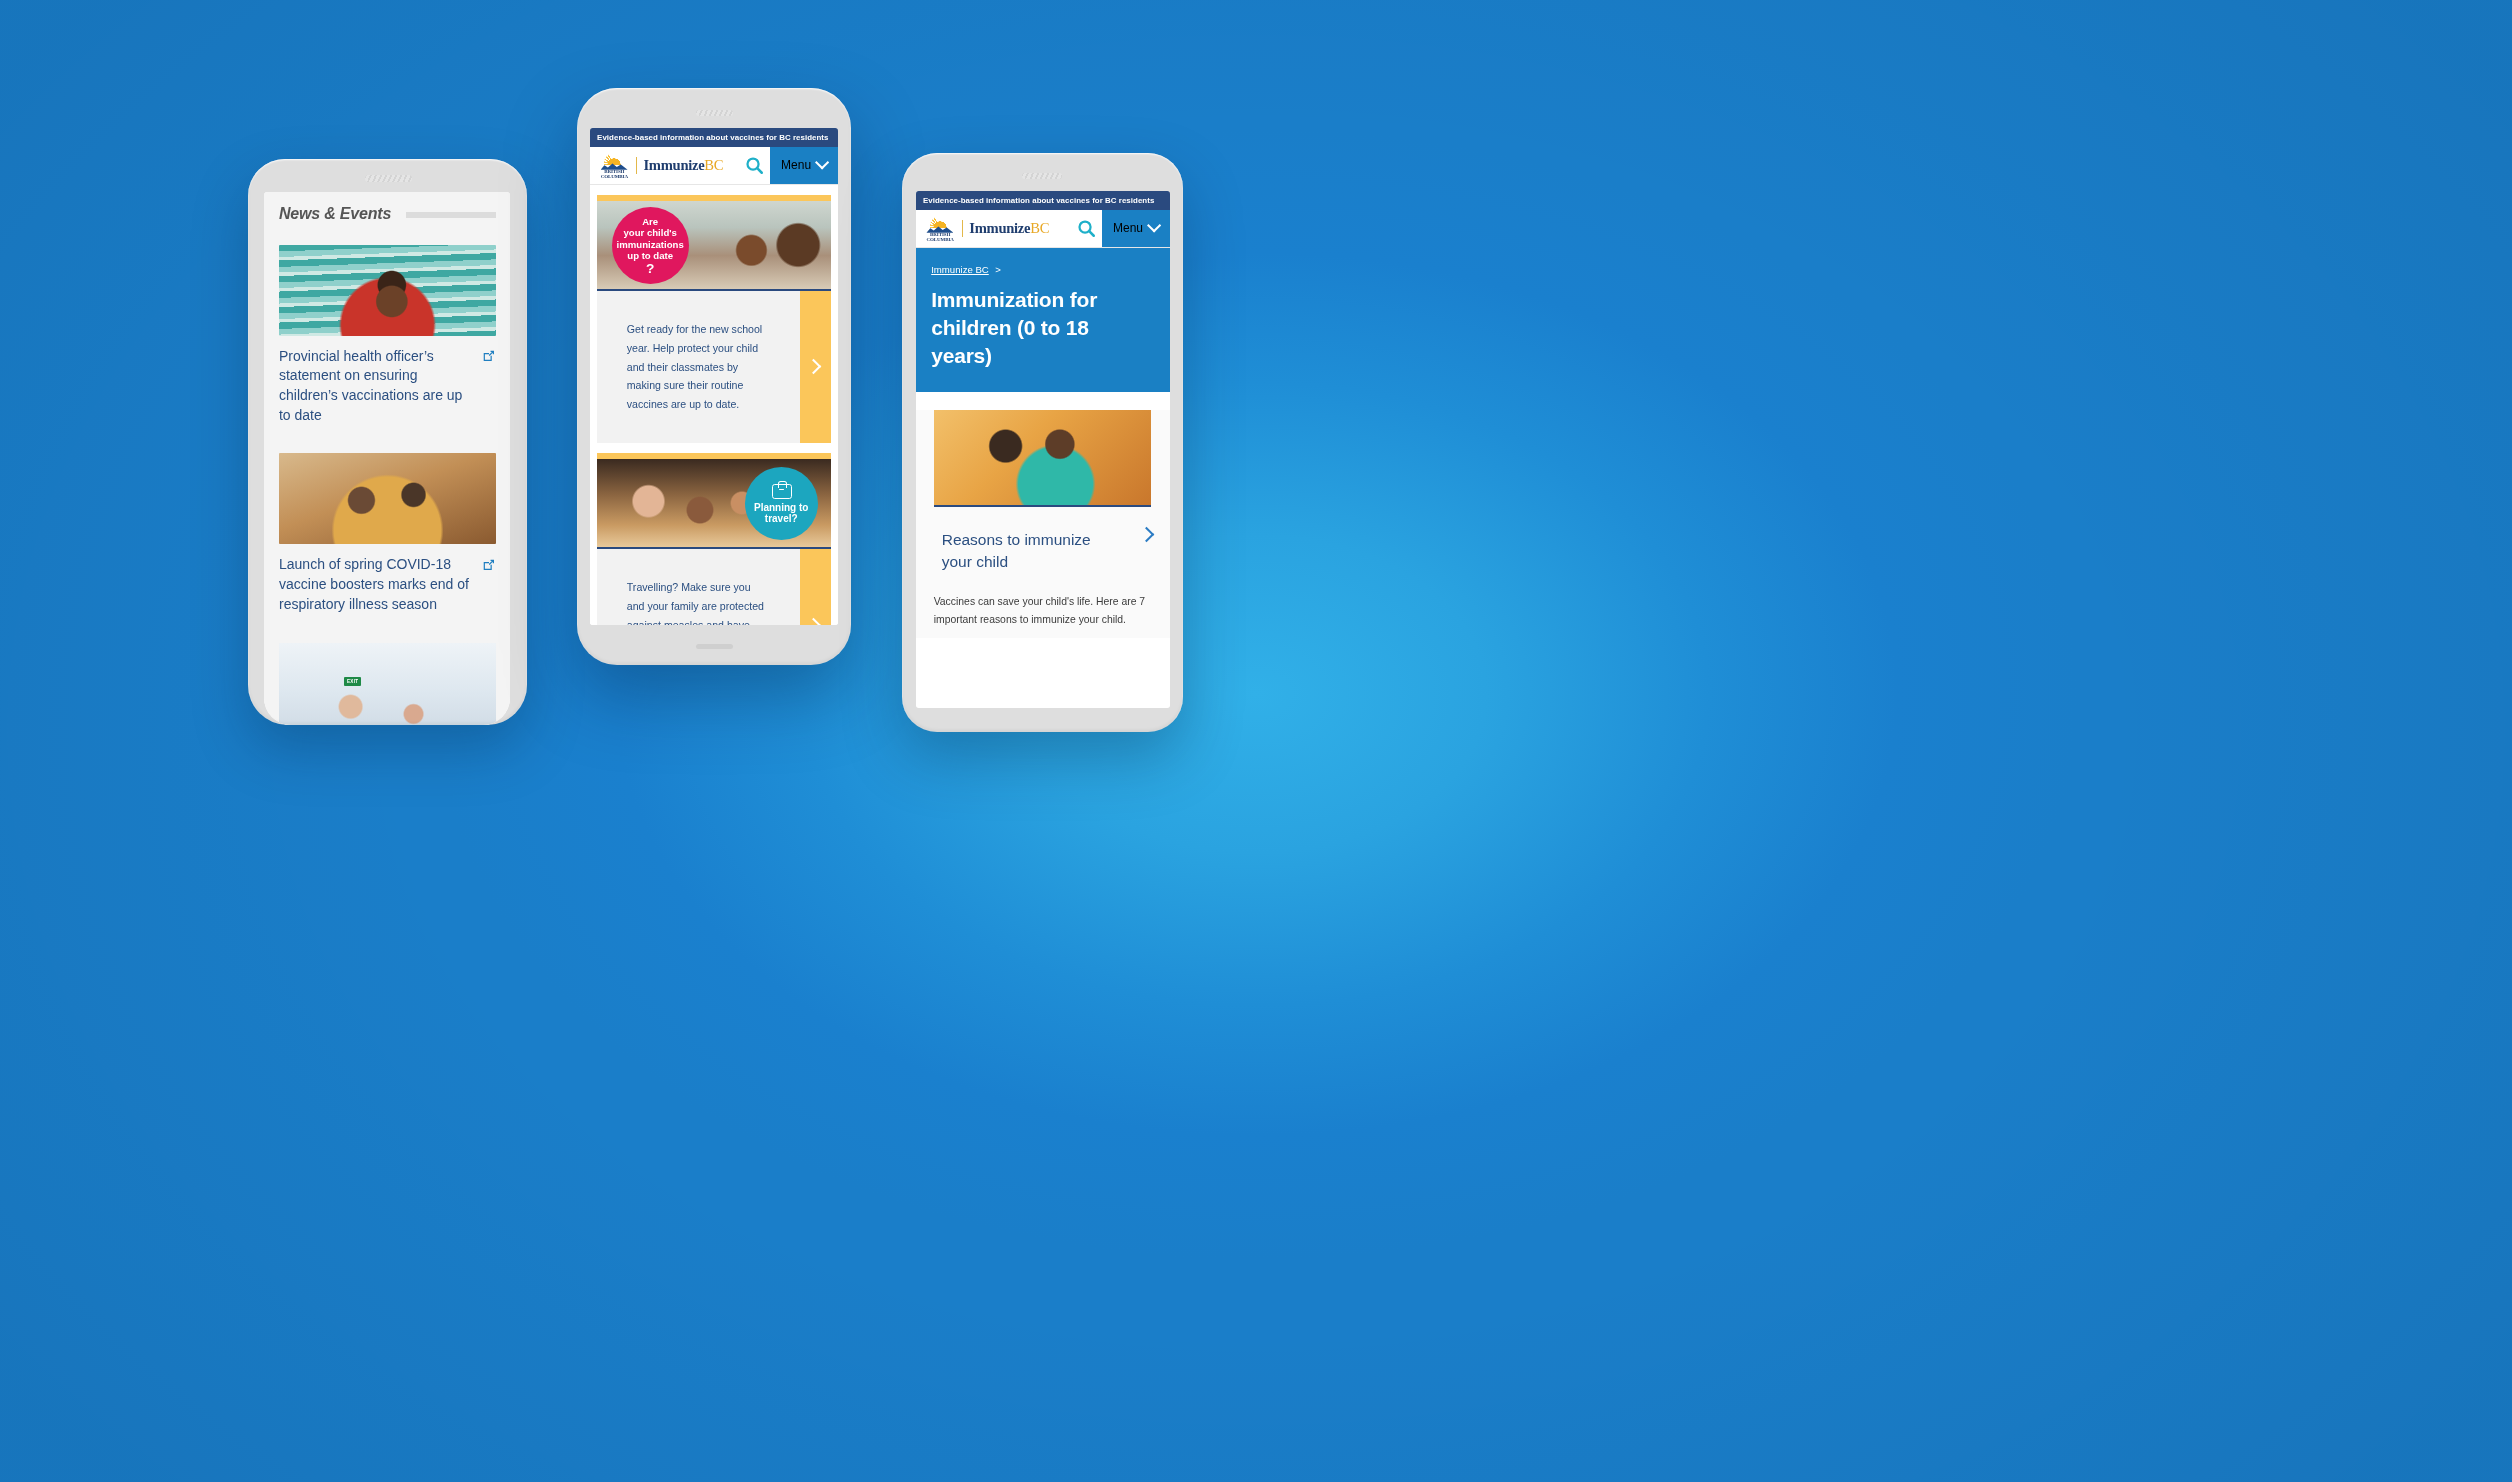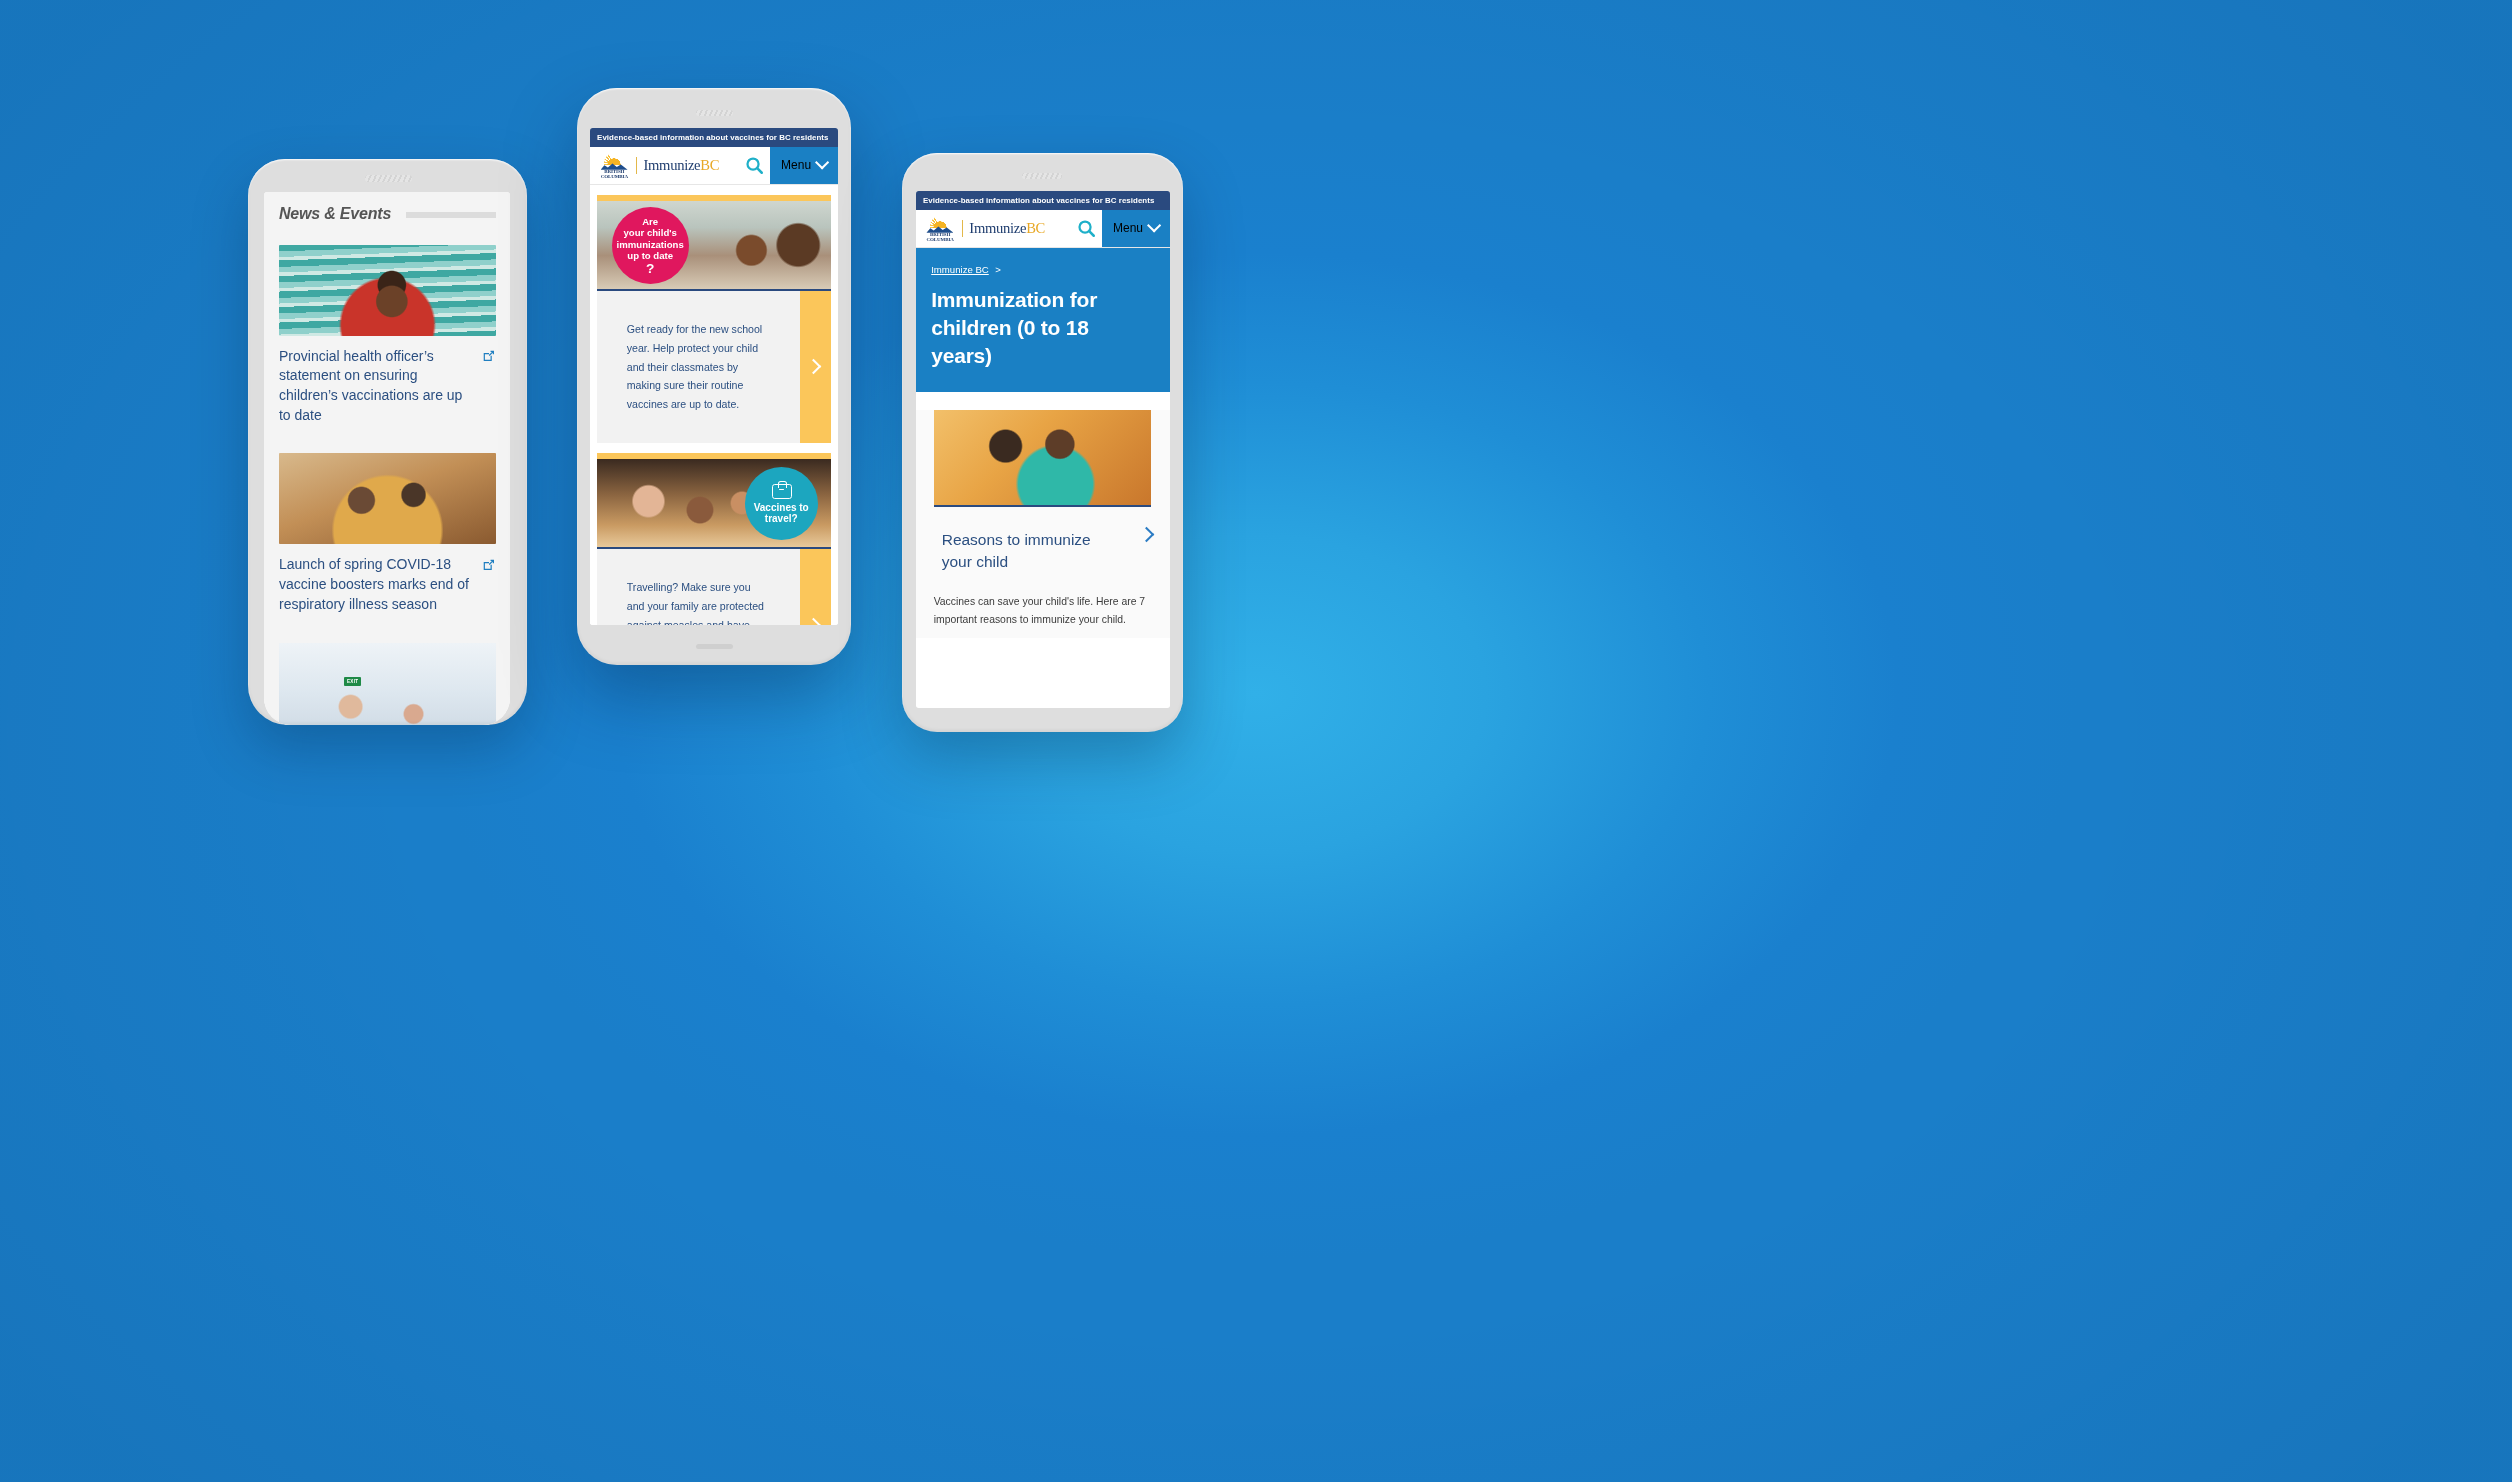--- a/index.html
+++ b/index.html
@@ -97,21 +97,21 @@
   .bclogo .sun{position:absolute;left:5.5px;top:0;width:20px;height:12px;
     background:radial-gradient(circle at 50% 100%, #f5b323 0 42%, rgba(245,179,35,0) 43%),
                conic-gradient(from 200deg at 50% 100%, #f9c440 0deg 8deg,#fff 8deg 14deg,#f9c440 14deg 22deg,#fff 22deg 28deg,#f9c440 28deg 36deg,#fff 36deg 42deg,#f9c440 42deg 50deg,#fff 50deg 56deg,#f9c440 56deg 64deg,#fff 64deg 70deg,#f9c440 70deg 78deg,#fff 78deg 84deg,#f9c440 84deg 92deg,#fff 92deg 98deg,#f9c440 98deg 106deg,#fff 106deg 112deg,#f9c440 112deg 120deg,#fff 120deg 126deg,#f9c440 126deg 134deg,#fff 134deg 140deg);
     border-radius:10px 10px 0 0;}
   .bclogo .mtn{position:absolute;left:1.8px;top:8.2px;width:27px;height:8.2px;background:#1f4e8c;
     clip-path:polygon(0 100%,14% 46%,27% 72%,44% 24%,60% 66%,75% 38%,100% 100%);}
   .bclogo .wordmark{position:absolute;left:0;top:15.5px;width:31px;text-align:center;
     font-family:"Liberation Serif", serif;font-weight:700;color:#1f3d6e;font-size:5px;line-height:5px;letter-spacing:-0.1px;}
   .brand-div{width:0.9px;align-self:stretch;margin:3.7px 0;background:#e3b84a;flex:0 0 auto;}
   .brandname{font-family:"Liberation Serif", serif;font-size:14.6px;color:#1f3d6e;letter-spacing:-0.3px;white-space:nowrap;}
-  .brandname b{font-weight:400;}
+  .brandname b{font-weight:700;}
   .brandname i{font-style:normal;color:#e8a825;}
   .search-ico{flex:0 0 auto;width:31px;display:flex;align-items:center;justify-content:center;}
   .menu-btn{flex:0 0 auto;background:#1a80c4;color:#000000;display:flex;align-items:center;gap:5.5px;padding:0 11px;font-size:12px;font-weight:400;}
   .chev-d{width:8.2px;height:8.2px;border-right:2px solid #fff;border-bottom:2px solid #fff;transform:rotate(45deg) translate(-1.8px,-1.8px);}
 
   
   .yellow-bar{height:6.4px;background:#fbc65a;margin:10px 7.3px 0 7.3px;}
   .promo{margin:0 7.3px;background:#f2f2f2;}
   .promo-img{position:relative;height:88px;overflow:hidden;border-bottom:2.7px solid #2a4a7f;}
   .badge-pink{position:absolute;left:14.6px;top:6.4px;width:77px;height:77px;border-radius:50%;
@@ -264,21 +264,21 @@
 
       <div class="yellow-bar"></div>
       <div class="promo">
         <div class="promo-img ph-travel">
           <div class="badge-teal">
             <span class="suitcase">
               <span class="handle"></span>
                 <span class="body"></span>
                 <span class="latch"></span>
             </span>
-            <span>Vaccines to</span>
+            <span>Planning to</span>
             <span>travel?</span>
           </div>
         </div>
         <div class="promo-body">
           <p>Travelling? Make sure you and your family are protected against measles and have received all the recommended routine and travel vaccines.</p>
           <div class="promo-arrow">
             <span class="chev-r-w"></span>
           </div>
         </div>
       </div>

